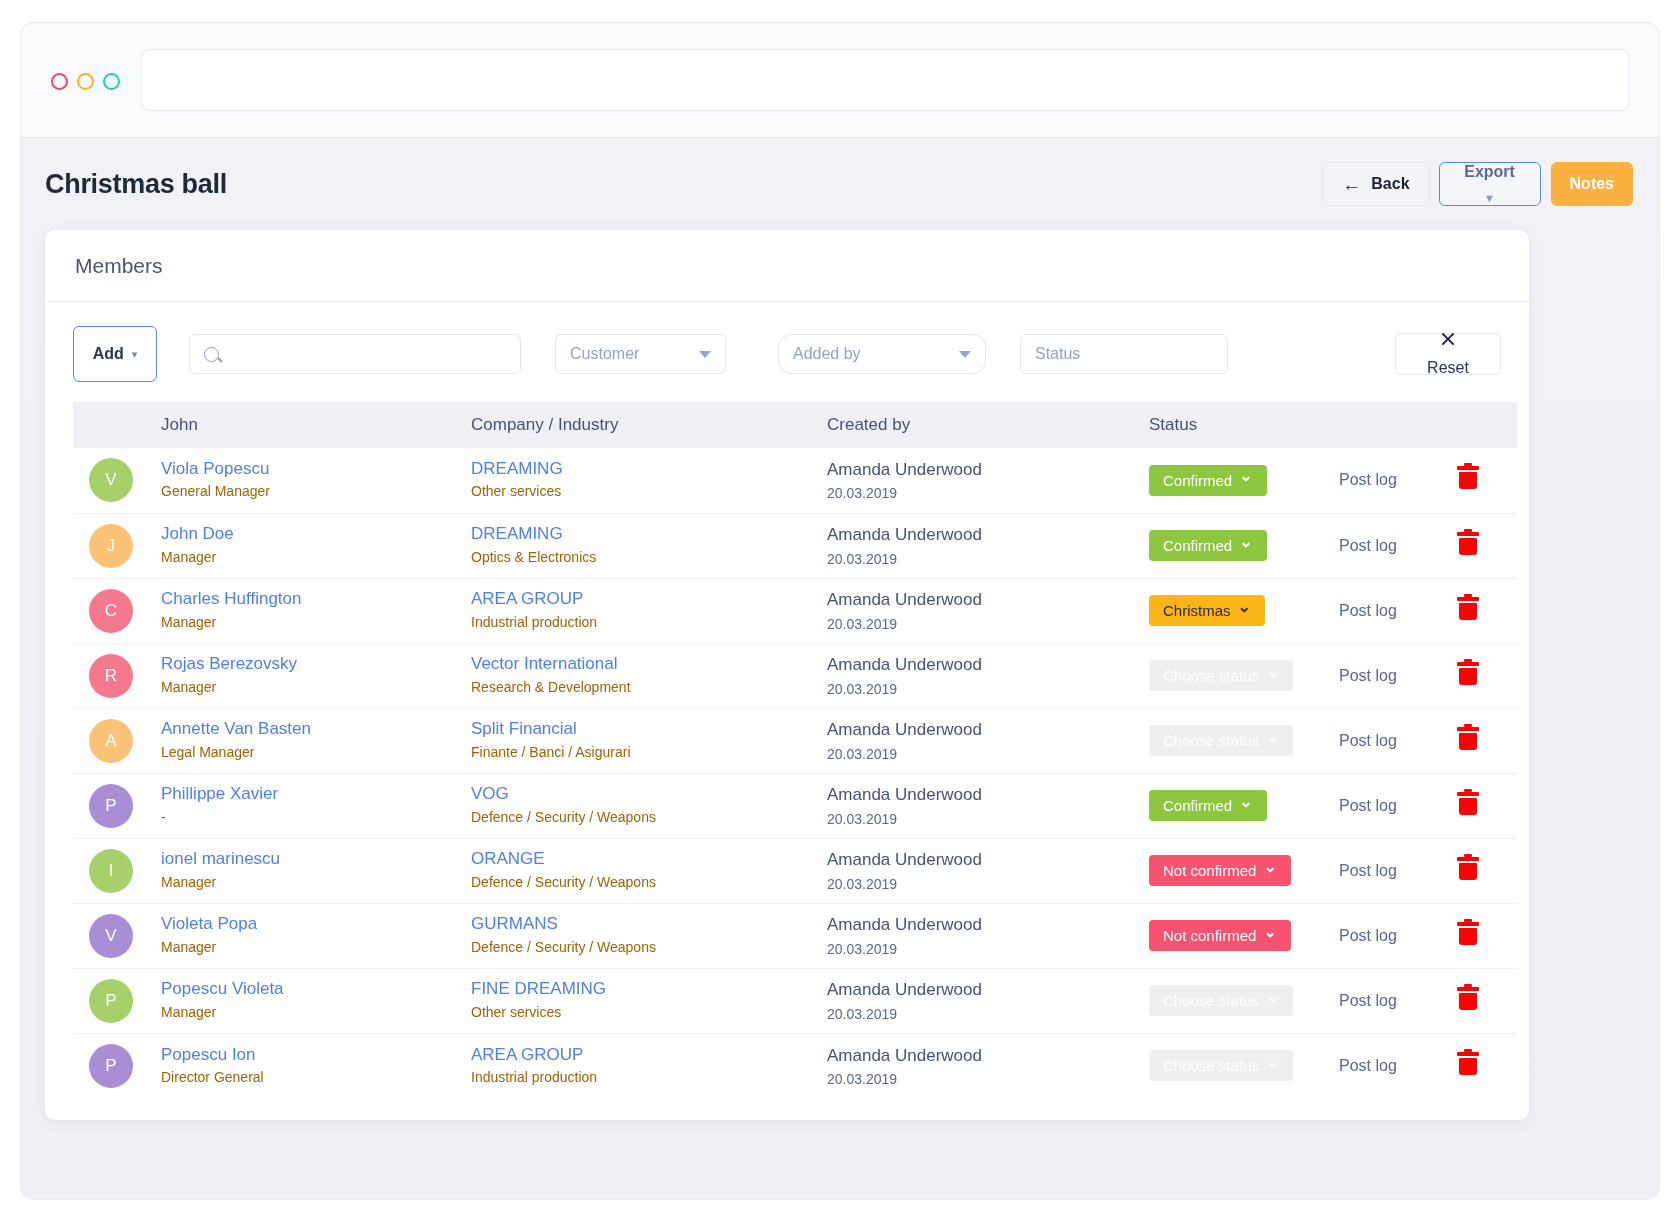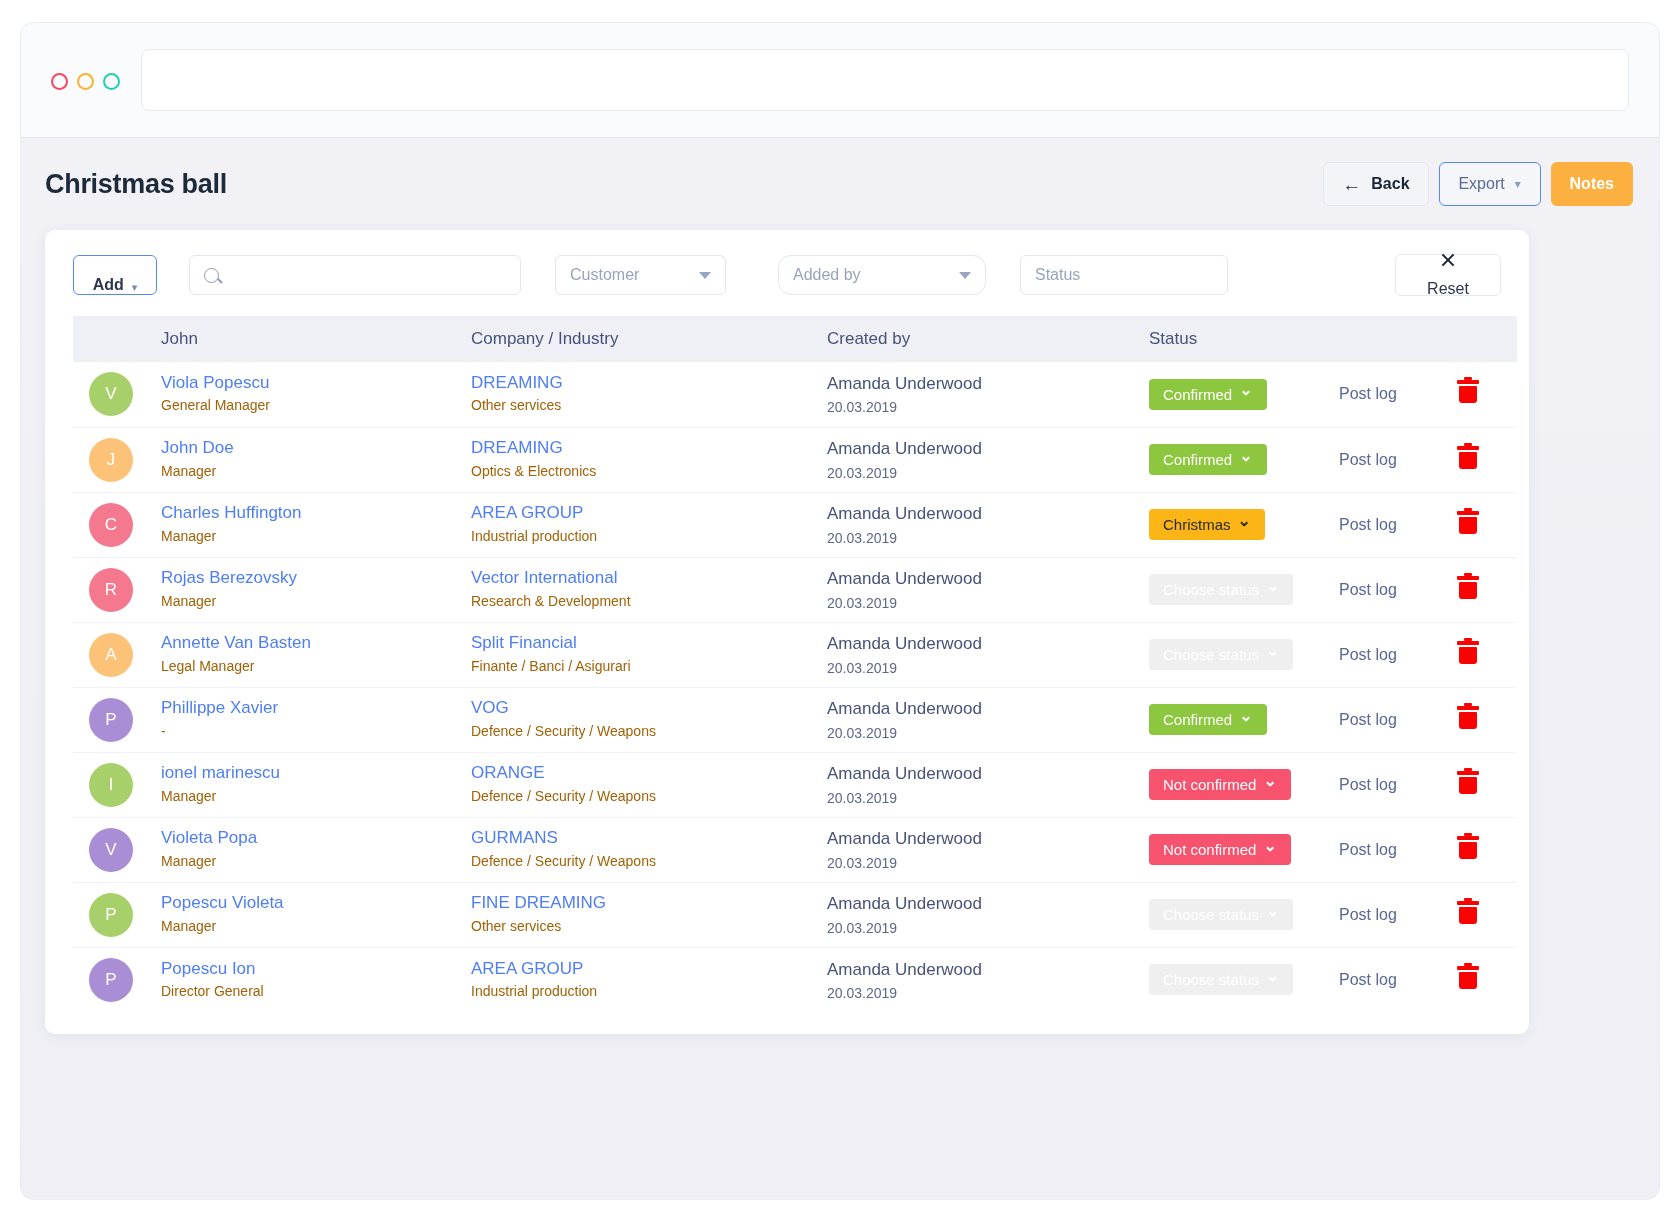--- a/index.html
+++ b/index.html
@@ -119,21 +119,22 @@
     font-size: 19px;
     line-height: 1;
     color: #1c2533;
   }
   .btn-export {
     min-width: 102px;
     padding: 0 16px;
     background: #f5f6fa;
     border: 1.5px solid #5a86f7;
     color: #5a6a93;
-    font-weight: 400;
+    font-weight: 700;
+    flex-direction: column;
   }
   .btn-export .caret { color: #8e9bbb; font-size: 12px; }
   .btn-notes {
     min-width: 78px;
     padding: 0 18px;
     background: #fbb040;
     border: 1px solid #fbb040;
     color: #ffffff;
     font-weight: 700;
   }
@@ -164,25 +165,25 @@
 
   
   .filter-bar {
     display: flex;
     align-items: center;
     padding: 24px 28px 20px 28px;
     gap: 0;
   }
   .f-add {
     width: 84px;
-    height: 40px;
+    height: 56px;
     border: 1.5px solid #5a86f7;
     border-radius: 6px;
     display: flex;
-    align-items: flex-end;
+    align-items: center;
     justify-content: center;
     gap: 8px;
     font-size: 16px;
     color: #2c3551;
     font-weight: 700;
     background: #fff;
     cursor: pointer;
   }
   .f-add .caret { font-size: 11px; color: #7c89aa; font-weight: 400; }
 
@@ -433,20 +434,23 @@
           <span>Export</span>
           <span class="caret">▾</span>
         </div>
         <div class="btn btn-notes">
           <span>Notes</span>
         </div>
       </div>
     </div>
 
     <div class="card">
+      <div class="card-head">
+        <div class="card-title">Members</div>
+      </div>
 
       <div class="filter-bar">
         <div class="f-add">
           <span>Add</span>
           <span class="caret">▾</span>
         </div>
 
         <div class="f-search">
           <span class="mag"></span>
           <input type="text" placeholder="" style="">

